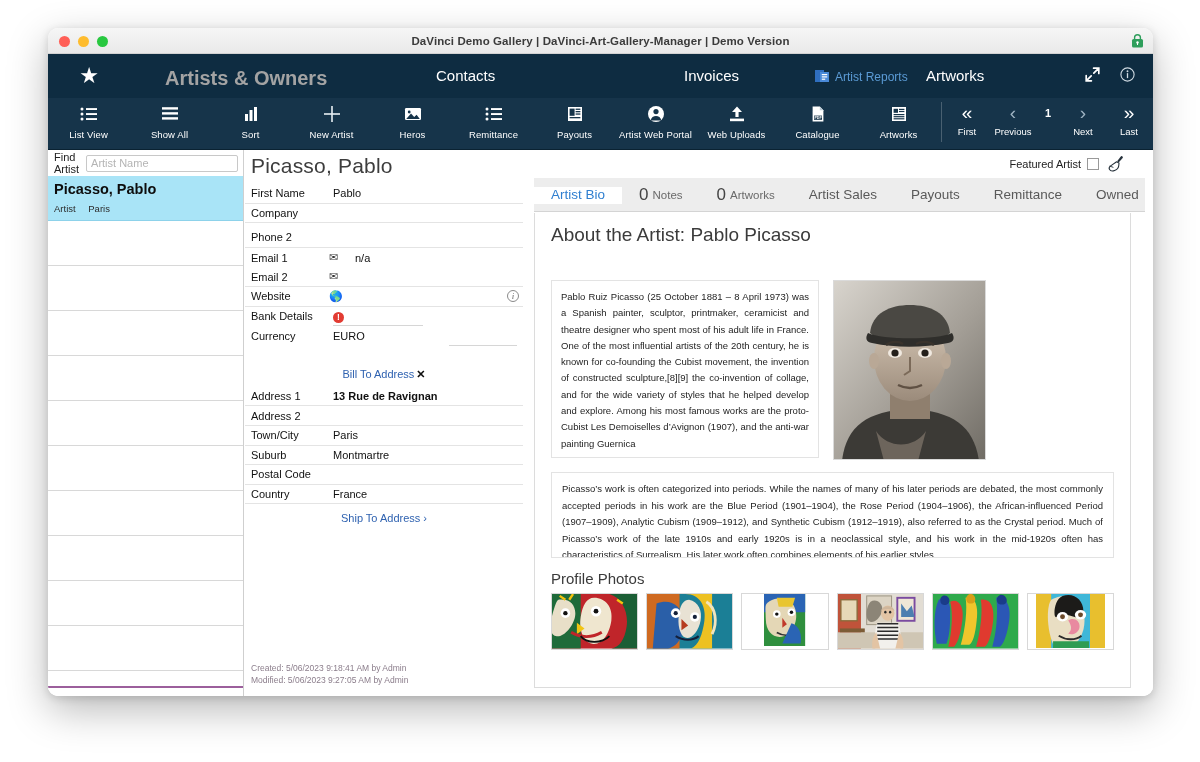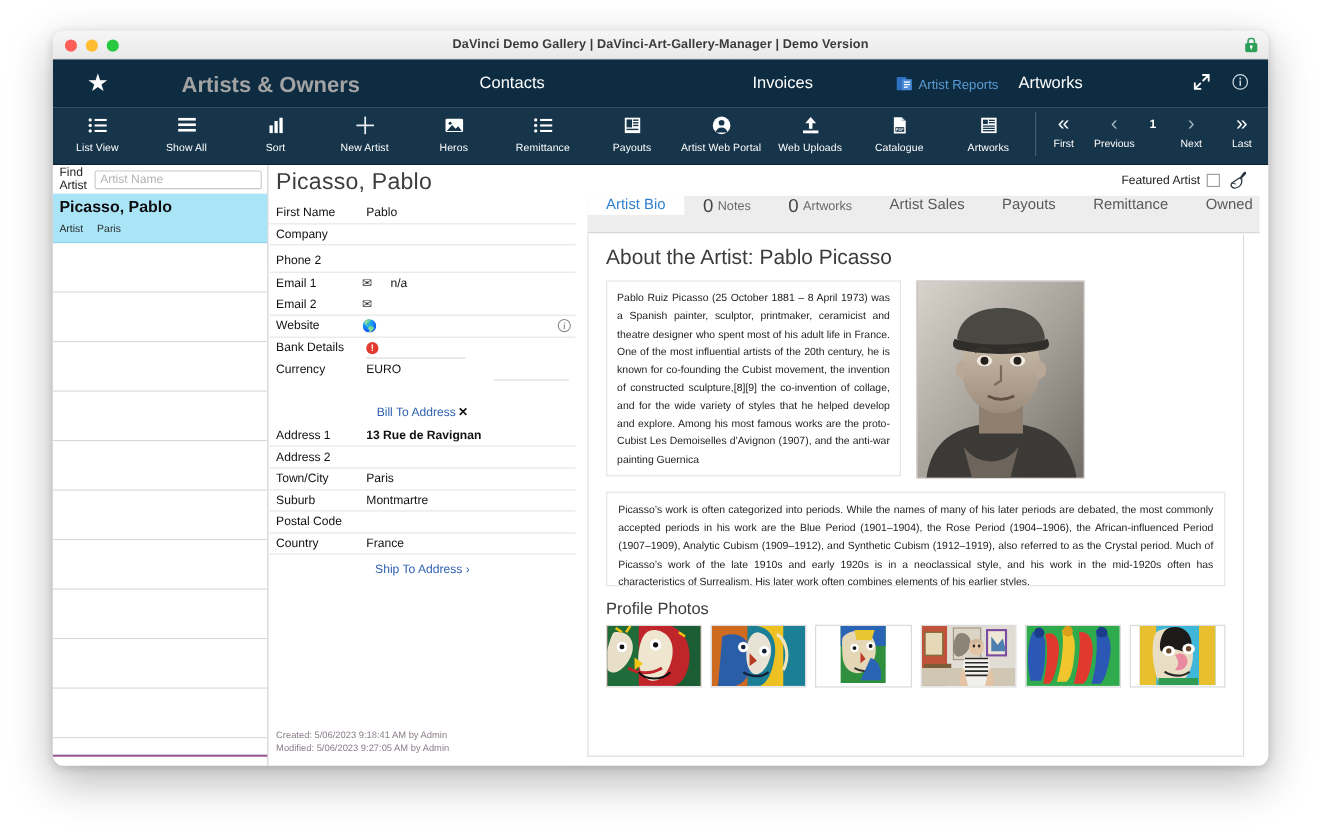--- a/index.html
+++ b/index.html
@@ -137,41 +137,41 @@
   #form-gap { height: 14px; }
   #meta-stamp {
     position:absolute; left: 6px; bottom: 10px;
     font-size: 8.5px; color:#8b7d8b; line-height: 12px;
   }
 
   
   #right-col { position:absolute; left: 476px; top: 0; right: 0; height: 546px; background:#fff; }
   #featured-row {
     height: 28px; display:flex; align-items:center; justify-content:flex-end;
-    padding-right: 16px; gap: 6px; text-align: right;
+    padding-right: 26px; gap: 6px; text-align: right;
   }
   #featured-label { font-size: 11px; color:#222; }
   #featured-box { width: 12px; height: 12px; border: 1px solid #999; background:#fff; }
   #tabstrip {
     height: 34px; background: #ededed; border-bottom: 1px solid #d4d4d4;
-    display: flex; align-items: flex-start; margin: 0 8px 0 10px;
+    display: flex; align-items: center; margin: 0 8px 0 10px;
   }
   .tab {
     display:flex; align-items:center; justify-content:center;
     font-size: 13.5px; color:#595959; padding: 0 17px; white-space: nowrap;
   }
   .tab.active { background:#fff; color:#2f7fd0; border-bottom: 2px solid #fff; margin-bottom:-1px; }
   .tab .cnt { font-size: 17px; color:#444; margin-right: 4px; }
   .tab .csub { font-size: 11.5px; color:#6a6a6a; }
   #bio-panel {
     position:absolute; left: 10px; right: 22px; top: 63px; bottom: 8px;
     border: 1px solid #dcdcdc; border-top: none; background:#fff; overflow:hidden;
   }
   #bio-title { font-size: 19px; color: #3b3b3b; padding: 11px 0 9px 16px; }
-  #bio-top { display:flex; padding: 0 16px; gap: 14px; }
+  #bio-top { display:flex; padding: 0 16px; gap: 14px; margin-top: 25px; }
   #bio-textbox {
     width: 268px; height: 178px; border: 1px solid #e3e3e3;
     padding: 8px 9px; font-size: 9.5px; line-height: 16.3px;
     color:#1d1d1d; text-align: justify; overflow: hidden;
   }
   #portrait {
     width: 153px; height: 180px; border: 1px solid #dadada;
     background: #b9b4ae; position: relative; overflow:hidden;
   }
   #periods-box {

